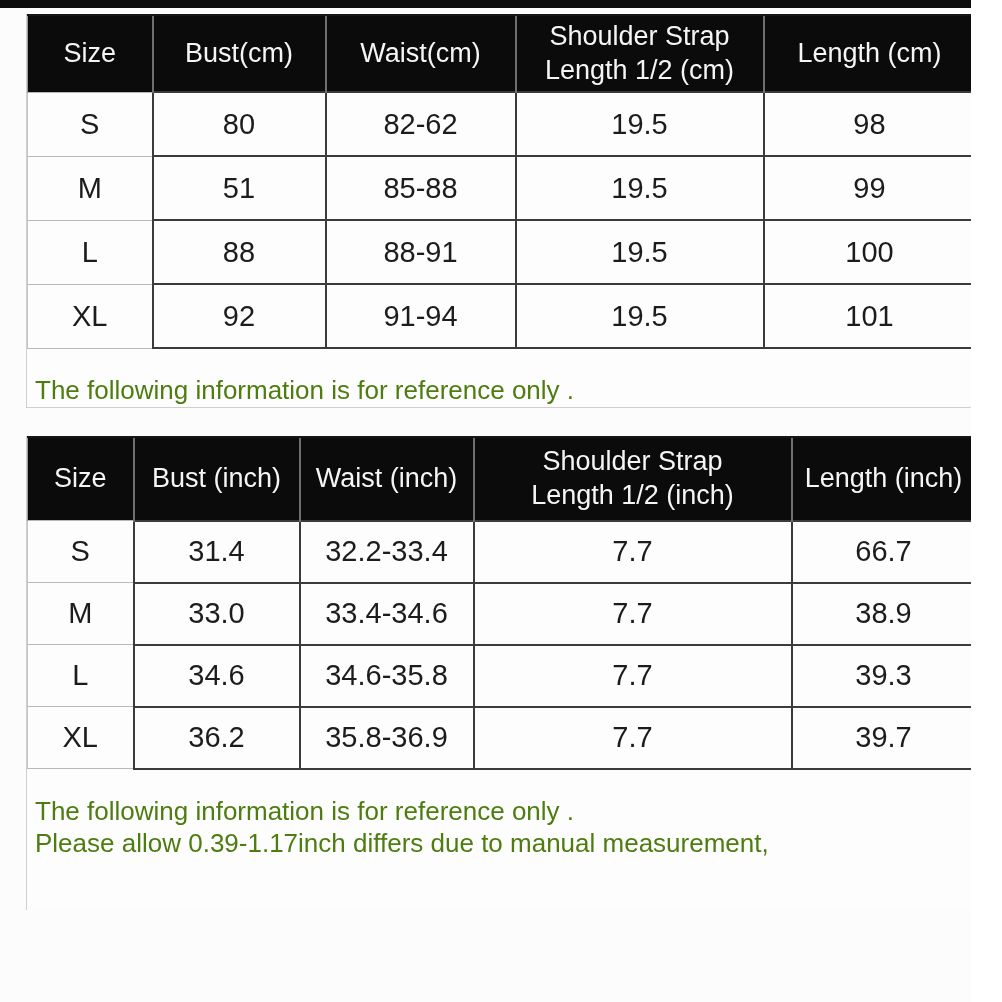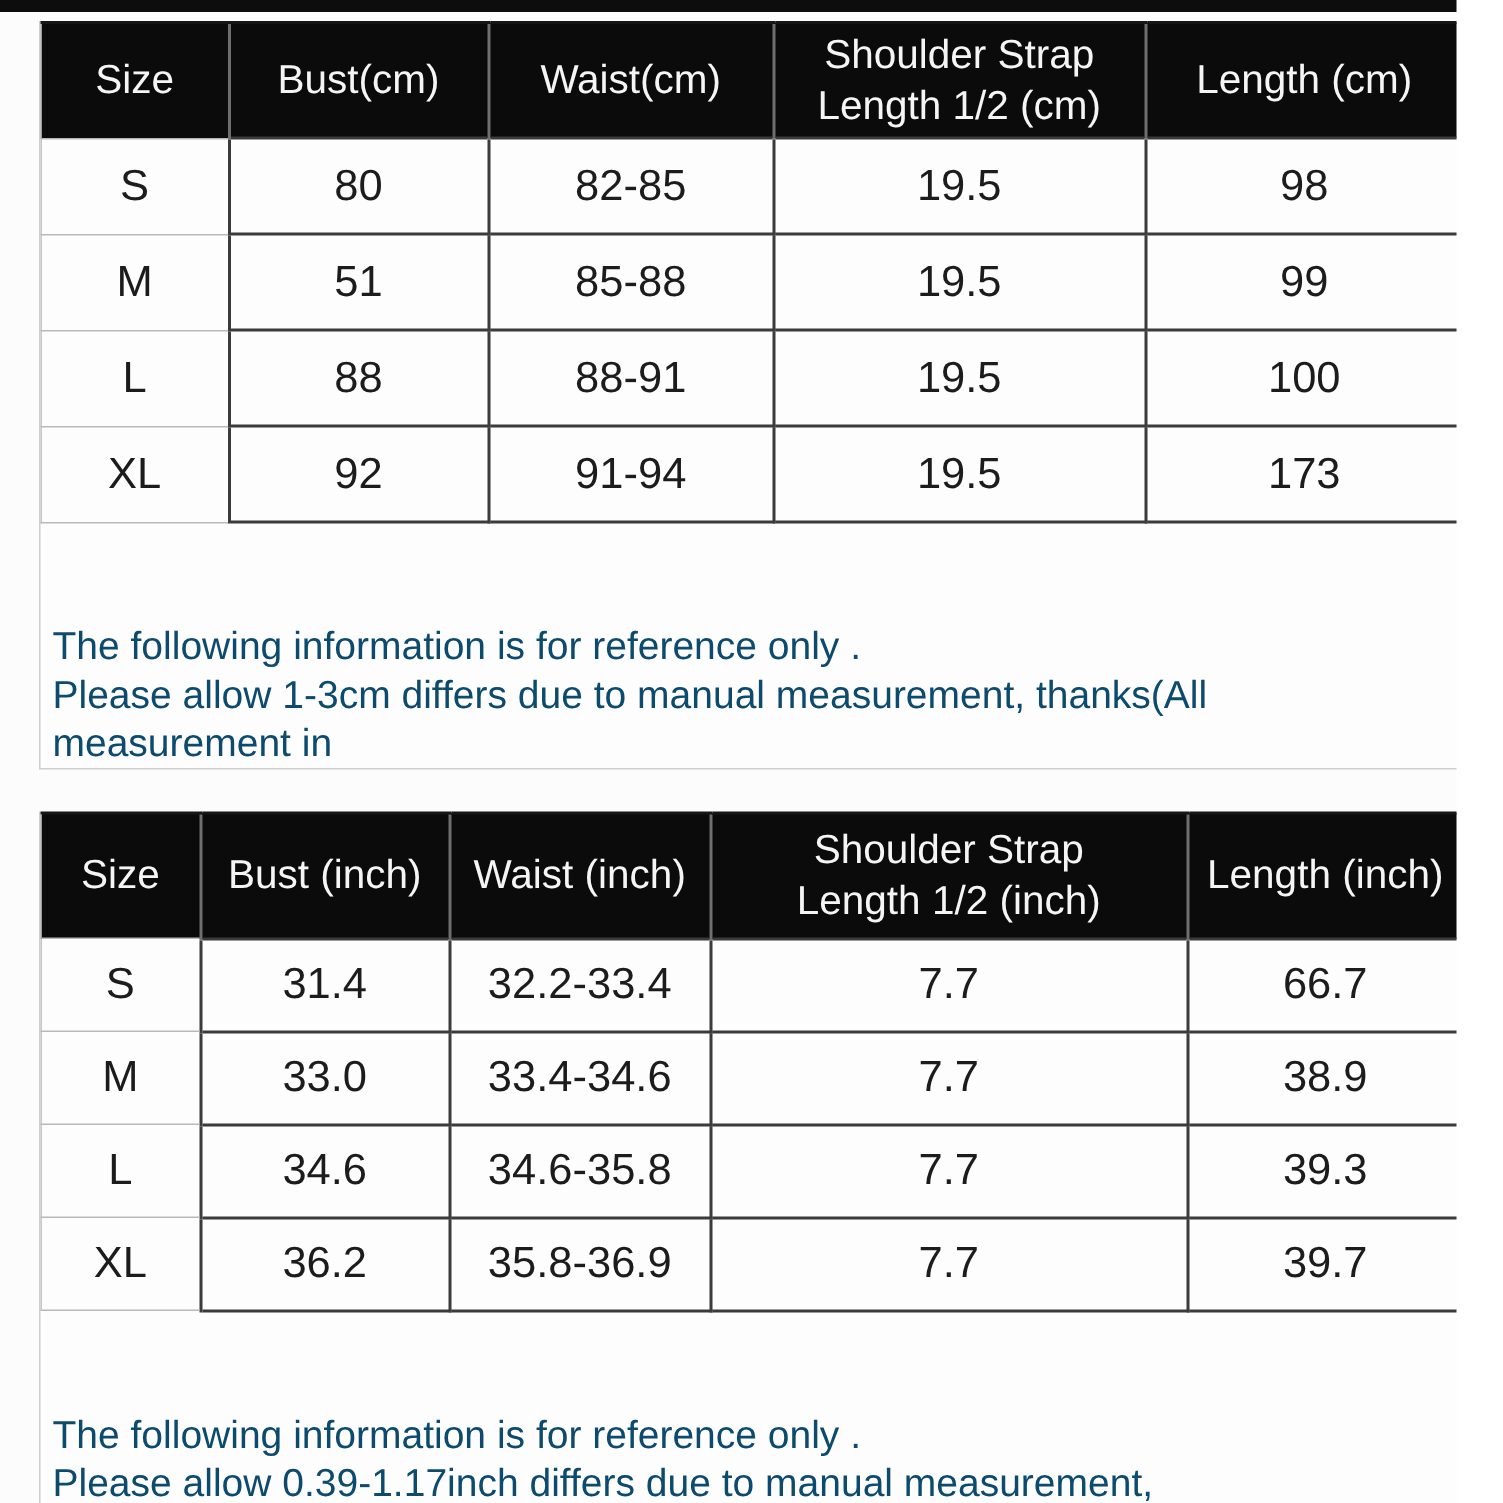--- a/index.html
+++ b/index.html
@@ -47,21 +47,21 @@
     border-top:1px solid var(--grid-light);
     border-bottom:1px solid var(--grid-light);
     border-right:2px solid var(--grid-dark);
   }
   .t1 th{height:77px;}
   .t1 td{height:64px;}
   .t2 th{height:84px;}
   .t2 td{height:62px;}
   .note{
     padding:25px 12px 0 8px;
-    font-size:26px;line-height:32.5px;color:#0c4a6e;margin-top:40px;
+    font-size:26px;line-height:32.5px;color:#4d7c0f;
   }
 </style>
 </head>
 <body>
 
 <div class="page">
 
   <div class="top-bar"></div>
 
   <div class="section sec1">
@@ -90,21 +90,21 @@
             </th>
             <th>
               <div class="hline">Length (cm)</div>
             </th>
           </tr>
         </thead>
       <tbody>
           <tr>
             <td class="size">S</td>
             <td>80</td>
-            <td>82-85</td>
+            <td>82-62</td>
             <td>19.5</td>
             <td>98</td>
           </tr>
           <tr>
             <td class="size">M</td>
             <td>51</td>
             <td>85-88</td>
             <td>19.5</td>
             <td>99</td>
           </tr>
@@ -113,27 +113,26 @@
             <td>88</td>
             <td>88-91</td>
             <td>19.5</td>
             <td>100</td>
           </tr>
           <tr>
             <td class="size">XL</td>
             <td>92</td>
             <td>91-94</td>
             <td>19.5</td>
-            <td>173</td>
+            <td>101</td>
           </tr>
         </tbody>
     </table>
     <div class="note">
         <div>The following information is for reference only .</div>
-        <div>Please allow 1-3cm differs due to manual measurement, thanks(All measurement in</div>
       </div>
   </div>
 
   <div class="section sec2">
     <table class="t2">
       <colgroup>
         <col style="width:106px">
           <col style="width:166px">
           <col style="width:174px">
           <col style="width:318px">

